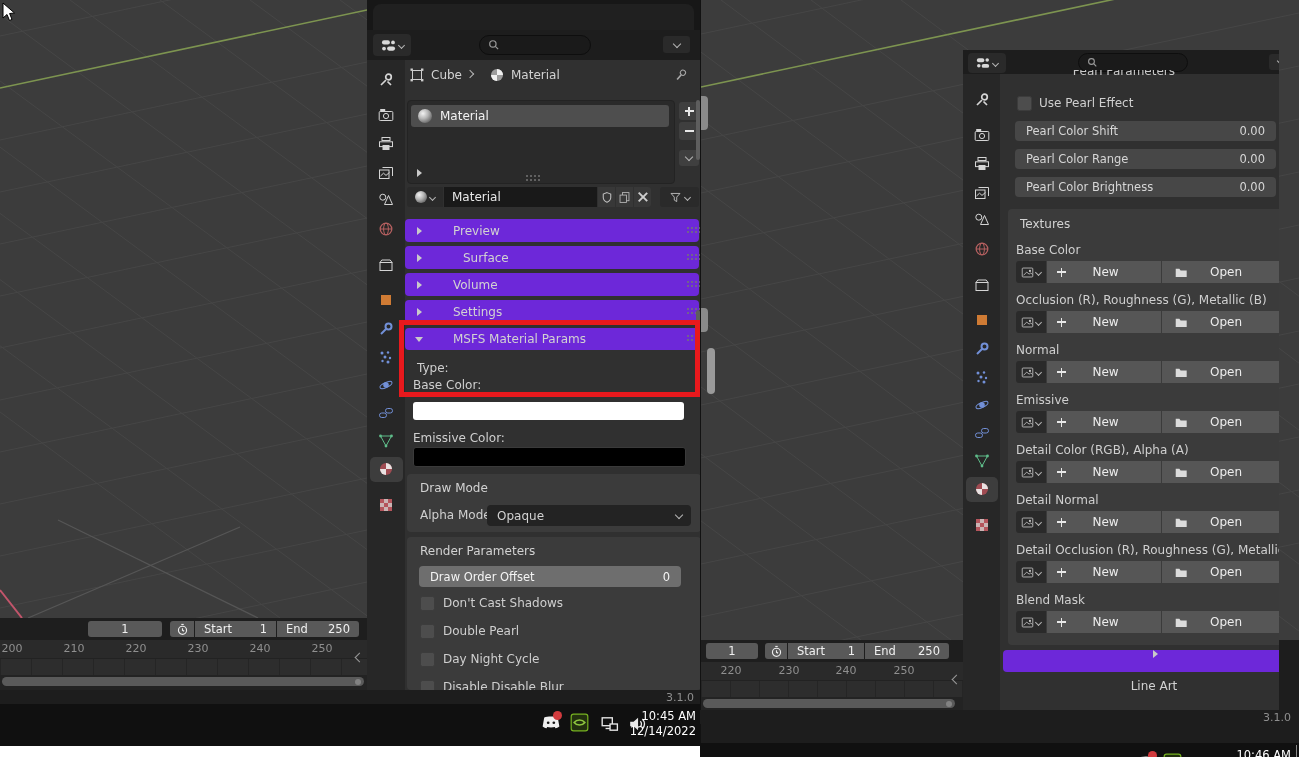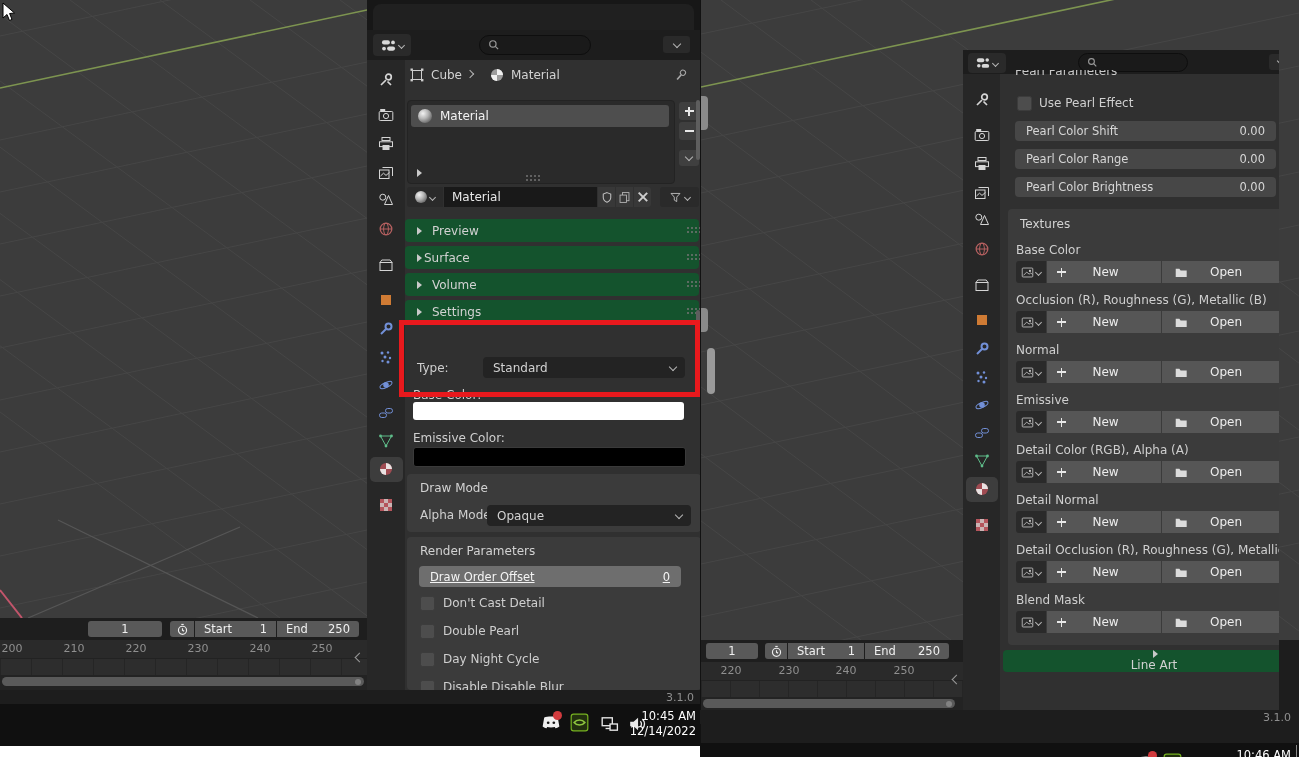--- a/index.html
+++ b/index.html
@@ -2,21 +2,21 @@
 <html><head>
 <meta charset="utf-8">
 <style>
   html,body{margin:0;padding:0;background:#fff;font-family:"DejaVu Sans","Liberation Sans",sans-serif;}
   #canvas{position:relative;width:1299px;height:757px;overflow:hidden;background:#fff;}
   .abs{position:absolute;}
   .t12{font-size:12px;color:#d2d2d2;white-space:nowrap;}
   .t11{font-size:11px;color:#8f8f8f;white-space:nowrap;}
   .lab{font-size:12px;color:#cfcfcf;white-space:nowrap;}
   .drop{position:absolute;background:#232323;border-radius:4px;display:flex;align-items:center;color:#dcdcdc;font-size:12px;}
-  .phead{position:absolute;background:#14532d;border-radius:4px;display:flex;align-items:center;}
+  .phead{position:absolute;background:#6d28d9;border-radius:4px;display:flex;align-items:center;gap:21px;}
   .sbox{position:absolute;background:#3b3b3b;border-radius:4px;}
   .btn{position:absolute;background:#595959;color:#f0f0f0;font-size:11.5px;display:flex;align-items:center;}
   .cb{position:absolute;width:13px;height:13px;background:#4d4d4d;border:1px solid #3c3c3c;border-radius:2.5px;}
   .slider{position:absolute;background:#474747;border-radius:4px;display:flex;align-items:center;justify-content:space-between;padding:0 11px;color:#d6d6d6;font-size:11.5px;box-sizing:border-box;}
   .swatch{position:absolute;border-radius:3px;}
   .sphere{border-radius:50%;background:radial-gradient(circle at 35% 32%,#f2f2f2 0%,#b5b5b5 40%,#6e6e6e 75%,#565656 100%);}
   .tick{position:absolute;font-size:11px;color:#8f8f8f;transform:translateX(-50%);}
   .chev{display:inline-block;width:6px;height:6px;border-right:1.5px solid #b5b5b5;border-bottom:1.5px solid #b5b5b5;transform:rotate(45deg);}
   .chevL{display:inline-block;width:6px;height:6px;border-right:1.5px solid #9a9a9a;border-bottom:1.5px solid #9a9a9a;transform:rotate(135deg);}
   .tri-r{display:inline-block;width:0;height:0;border-top:4px solid transparent;border-bottom:4px solid transparent;border-left:5px solid #c9c9c9;}
@@ -252,61 +252,62 @@
         <span class="chev" style="width:4px;height:4px;"></span>
       </div>
 
       <div class="phead" style="left:38px;top:189px;width:294px;height:23px;">
         <span class="tri-r" style="margin-left:12px;"></span>
         <span class="t12" style="margin-left:10px;">Preview</span>
         <span class="grip"></span>
       </div>
       <div class="phead" style="left:38px;top:216px;width:294px;height:23px;">
         <span class="tri-r" style="margin-left:12px;"></span>
-        <span class="t12" style="margin-left:2px;text-align:right;">Surface</span>
+        <span class="t12" style="margin-left:20px;text-align:right;">Surface</span>
         <span class="grip"></span>
       </div>
       <div class="phead" style="left:38px;top:270px;width:294px;height:23px;">
         <span class="tri-r" style="margin-left:12px;"></span>
         <span class="t12" style="margin-left:10px;">Settings</span>
         <span class="grip"></span>
       </div>
       <div class="phead" style="left:38px;top:243px;width:294px;height:23px;">
         <span class="tri-r" style="margin-left:12px;"></span>
         <span class="t12" style="margin-left:10px;">Volume</span>
         <span class="grip"></span>
       </div>
 
+      <div class="phead" style="left:38px;top:298px;width:294px;height:22px;">
+        <span class="tri-d" style="margin-left:10px;"></span>
+        <span class="t12" style="margin-left:9px;">MSFS Material Params</span>
+        <span class="grip"></span>
+      </div>
       <span class="abs lab" style="left:50px;top:331px;">Type:</span>
-      <div class="drop" style="left:116px;top:327px;width:202px;height:21px;">
-        <span class="t12" style="margin-left:10px;">Standard</span>
-        <span class="chev" style="position:absolute;right:9px;top:7px;width:5px;height:5px;"></span>
-      </div>
-      <span class="abs lab" style="left:46px;top:358px;">Base Color:</span>
+      <span class="abs lab" style="left:46px;top:348px;">Base Color:</span>
       <div class="swatch" style="left:46px;top:372px;width:271px;height:18px;background:#ffffff;"></div>
       <span class="abs lab" style="left:46px;top:401px;">Emissive Color:</span>
       <div class="swatch" style="left:46px;top:417px;width:271px;height:18px;background:#000000;border:1px solid #3a3a3a;"></div>
 
       <div class="sbox" style="left:40px;top:444px;width:294px;height:58px;">
         <span class="abs t12" style="left:13px;top:7px;">Draw Mode</span>
         <span class="abs lab" style="left:13px;top:34px;">Alpha Mode:</span>
         <div class="drop" style="left:80px;top:31px;width:204px;height:21px;">
           <span class="t12" style="margin-left:10px;">Opaque</span>
           <span class="chev" style="position:absolute;right:9px;top:7px;width:5px;height:5px;"></span>
         </div>
       </div>
 
       <div class="sbox" style="left:40px;top:507px;width:294px;height:153px;overflow:hidden;">
         <span class="abs t12" style="left:13px;top:7px;">Render Parameters</span>
-        <div class="slider" style="left:12px;top:29px;width:262px;height:21px;background:#6e6e6e;color:#f4f4f4;text-decoration:underline;">
+        <div class="slider" style="left:12px;top:29px;width:262px;height:21px;background:#6e6e6e;color:#f4f4f4;">
           <span>Draw Order Offset</span>
           <span>0</span>
         </div>
         <div class="cb" style="left:13px;top:59px;"></div>
-        <span class="abs lab" style="left:36px;top:59px;">Don't Cast Detail</span>
+        <span class="abs lab" style="left:36px;top:59px;">Don't Cast Shadows</span>
         <div class="cb" style="left:13px;top:87px;"></div>
         <span class="abs lab" style="left:36px;top:87px;">Double Pearl</span>
         <div class="cb" style="left:13px;top:115px;"></div>
         <span class="abs lab" style="left:36px;top:115px;">Day Night Cycle</span>
         <div class="cb" style="left:13px;top:143px;"></div>
         <span class="abs lab" style="left:36px;top:143px;">Disable Disable Blur</span>
       </div>
 
       <div class="abs" style="left:329px;top:70px;width:4px;height:60px;background:#5e5e5e;border-radius:2px;"></div>
       <div class="abs" style="left:329px;top:280px;width:4px;height:34px;background:#5e5e5e;border-radius:2px;"></div>
@@ -411,21 +412,21 @@
             <line x1="110" y1="0" x2="970" y2="640"></line>
           <line x1="200" y1="0" x2="1060" y2="640"></line>
         </g>
         <line x1="0" y1="87" x2="598" y2="-40" stroke="#7d9450" stroke-width="1.6"></line>
       </svg>
       <div class="abs" style="left:0;top:96px;width:7px;height:34px;background:#8a8a8a;border-radius:0 4px 4px 0;"></div>
       <div class="abs" style="left:0;top:308px;width:7px;height:24px;background:#8a8a8a;border-radius:0 4px 4px 0;"></div>
       <div class="abs" style="left:6px;top:348px;width:8px;height:46px;background:#9a9a9a;border-radius:4px;"></div>
     </div>
 
-    <div class="abs" style="left:263px;top:50px;width:316px;height:662px;background:#303030;overflow:hidden;">
+    <div class="abs" style="left:263px;top:50px;width:316px;height:662px;background:#303030;overflow:hidden;text-align:right;">
       <div class="abs" style="left:0;top:0;width:336px;height:24px;background:#1d1d1d;">
         <div class="abs" style="left:5px;top:3px;width:38px;height:20px;background:#2a2a2a;border-radius:4px;display:flex;align-items:center;justify-content:center;gap:3px;">
           <svg width="14" height="14" viewBox="0 0 16 16">
               <rect x="1" y="2.5" width="8.5" height="4.5" rx="2.2" fill="#d8d8d8"></rect>
               <circle cx="12.8" cy="4.7" r="2" fill="#d8d8d8"></circle>
               <rect x="6.5" y="9" width="8.5" height="4.5" rx="2.2" fill="#d8d8d8"></rect>
               <circle cx="3.2" cy="11.2" r="2" fill="#d8d8d8"></circle>
             </svg>
           <span class="chev" style="width:4px;height:4px;"></span>
         </div>

